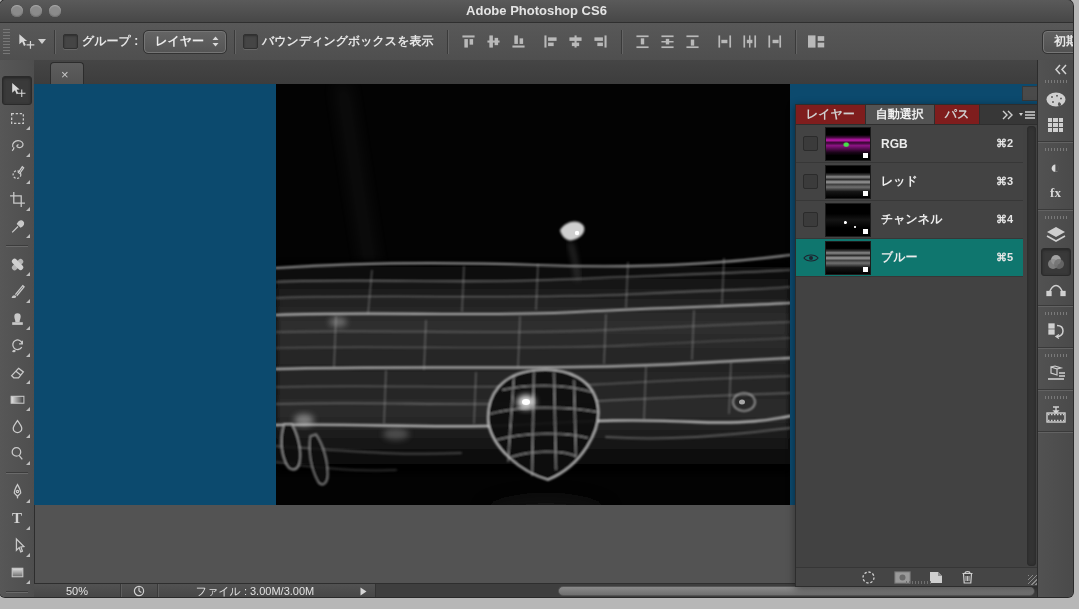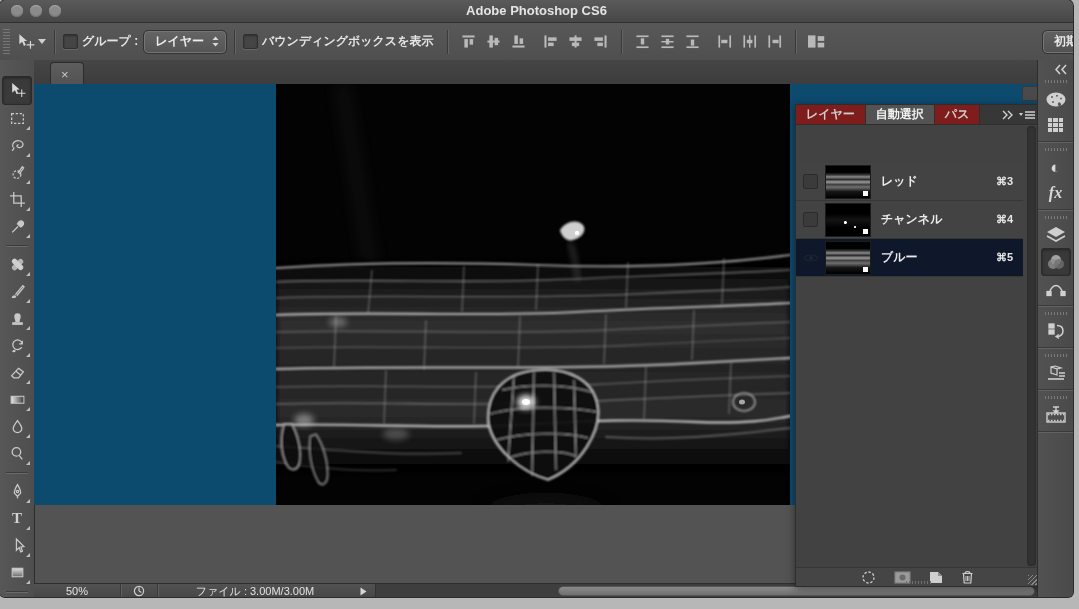--- a/index.html
+++ b/index.html
@@ -97,21 +97,21 @@
     background:#424242;border:1px solid #2d2d2d;box-shadow:0 2px 8px rgba(0,0,0,.45);
   }
   #panel-tabs{position:absolute;left:0;top:0;width:100%;height:19px;background:#373737;
     display:flex;align-items:stretch;border-bottom:1px solid #2e2e2e;}
   .ptab{padding:0 10px;display:flex;align-items:center;color:#cfcfcf;font-size:12px;font-weight:600;
     background:#7f1d1d;border-right:1px solid #2e2e2e;}
   .ptab.active{background:#535353;color:#efefef;}
   #panel-tab-icons{margin-left:auto;display:flex;align-items:center;gap:6px;padding-right:4px;}
   .channel-row{position:absolute;left:0;width:227px;height:37px;background:#434343;
     border-bottom:1px solid #373737;display:flex;align-items:center;}
-  .channel-row.selected{background:#0f172a;}
+  .channel-row.selected{background:#0f766e;}
   .eye-well{width:29px;display:flex;align-items:center;justify-content:center;}
   .eye-box{width:13px;height:13px;background:#3b3b3b;border:1px solid #2b2b2b;border-radius:2px;}
   .thumb{width:44px;height:32px;background:#000;border:1px solid #1c1c1c;position:relative;flex:0 0 44px;}
   .thumb .ri-dot{position:absolute;right:2px;bottom:2px;width:5px;height:5px;background:#fff;}
   .thumb-rgb{background:
     radial-gradient(5px 4px at 46% 52%, #47e04a 0 40%, transparent 70%),
     linear-gradient(180deg,#000 0 22%, #4c0a46 30%, #c218b0 38%, #35082f 46%, #8d1384 55%, #5b0d55 64%, #1c051a 76%, #000 86%);}
   .thumb-gray{background:
     linear-gradient(180deg,#000 0 20%, #3a3a3a 28%, #8a8a8a 34%, #2c2c2c 42%, #9a9a9a 50%, #404040 58%, #707070 66%, #161616 80%, #000 100%);}
   .thumb-green{background:
@@ -135,21 +135,21 @@
     background:linear-gradient(90deg,#525252,#4a4a4a);border-left:1px solid #2c2c2c;
     display:flex;flex-direction:column;align-items:center;overflow:hidden;
   }
   .rd-collapse{align-self:flex-end;margin:4px 6px 2px 0;}
   .rd-gripper{width:22px;height:3px;margin:3px 0;
     background-image:repeating-linear-gradient(90deg,#7a7a7a 0 1px, transparent 1px 3px);}
   .rd-line{width:100%;height:1px;background:#3a3a3a;box-shadow:0 1px 0 #626262;margin:3px 0;}
   .rd-icon{width:28px;height:26px;display:flex;align-items:center;justify-content:center;flex:0 0 26px;}
   .rd-icon.selected{background:#393939;border:1px solid #2a2a2a;border-radius:3px;box-shadow:inset 0 1px 3px #242424;}
   .rd-icon svg{stroke:#d2d2d2;fill:none;stroke-width:1.3;}
-  .rd-fx{color:#d8d8d8;font-size:16px;font-style:italic;font-weight:700;font-family:"Liberation Serif",serif;}
+  .rd-fx{color:#d8d8d8;font-size:13px;font-weight:700;font-family:"Liberation Serif",serif;}
   .rd-adj{color:#d8d8d8;font-size:17px;line-height:1;}
   .swatch-grid{width:16px;height:14px;display:grid;grid-template-columns:repeat(3,1fr);gap:1px;}
   .swatch-grid div{background:#cfcfcf;}
   
 </style>
 </head>
 <body>
 
 <div id="window">
 
@@ -543,20 +543,30 @@
         <svg width="12" height="10" viewBox="0 0 12 10">
             <path d="M2,1 L6,5 L2,9 M7,1 L11,5 L7,9" stroke="#cfcfcf" stroke-width="1.4" fill="none"></path>
           </svg>
         <svg width="16" height="10" viewBox="0 0 16 10">
             <path d="M0,3 L4,3 L2,6 Z" fill="#cfcfcf"></path>
             <path d="M6,2 H16 M6,5 H16 M6,8 H16" stroke="#cfcfcf" stroke-width="1.4"></path>
           </svg>
       </div>
     </div>
 
+    <div class="channel-row" style="top:20px">
+      <div class="eye-well">
+          <div class="eye-box"></div>
+        </div>
+      <div class="thumb thumb-rgb">
+          <div class="ri-dot"></div>
+        </div>
+      <span class="channel-name">RGB</span>
+      <span class="channel-shortcut">⌘2</span>
+    </div>
     <div class="channel-row" style="top:58px">
       <div class="eye-well">
           <div class="eye-box"></div>
         </div>
       <div class="thumb thumb-gray">
           <div class="ri-dot"></div>
         </div>
       <span class="channel-name">レッド</span>
       <span class="channel-shortcut">⌘3</span>
     </div>

